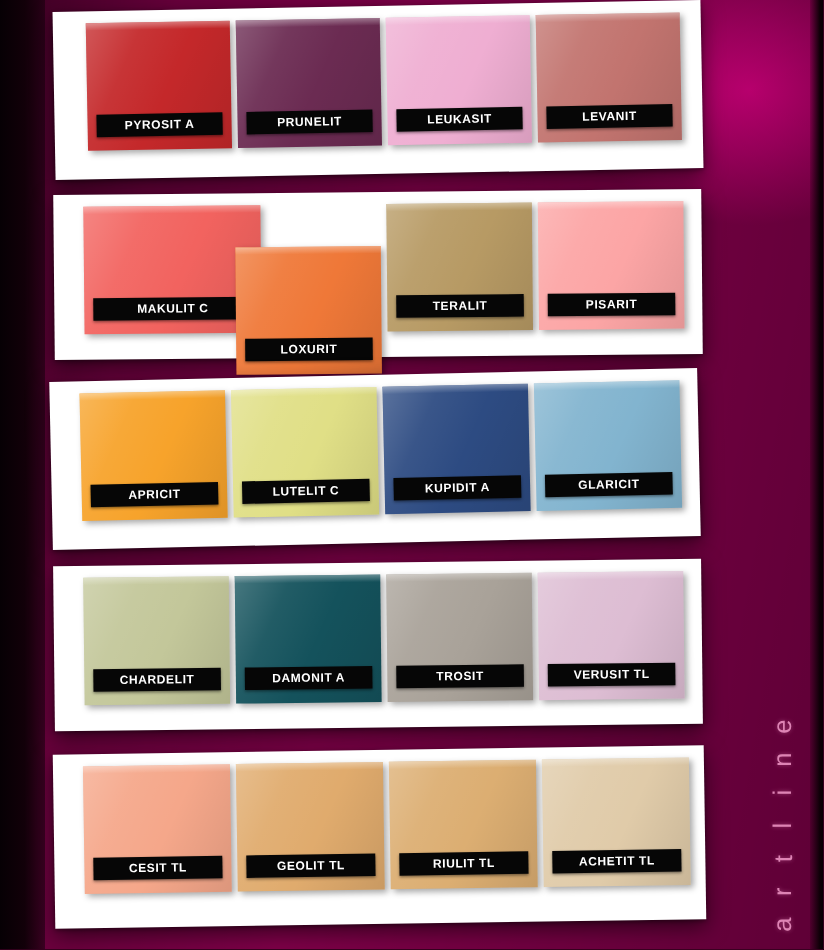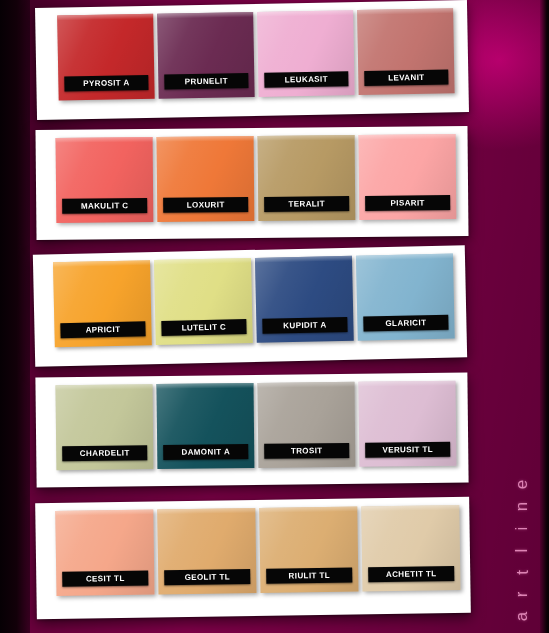--- a/index.html
+++ b/index.html
@@ -189,28 +189,28 @@
           <div class="sheen"></div>
           <div class="tint-top"></div>
           <div class="name-plate">
             <span>LEVANIT</span>
           </div>
         </div>
       </div>
     </div>
   <div class="strip" id="strip-1">
       <div class="strip-inner">
-        <div class="swatch" style="left: 20px; width: 97px; background: rgb(242, 99, 95);">
+        <div class="swatch" style="left: 20px; width: 97px; background: rgb(242, 99, 95); padding-left: 21px;">
           <div class="sheen"></div>
           <div class="tint-top"></div>
           <div class="name-plate">
             <span>MAKULIT C</span>
           </div>
         </div>
-        <div class="swatch" style="left: 121px; width: 97px; background: rgb(239, 120, 56);">
+        <div class="swatch" style="left: 121px; width: 97px; background: rgb(239, 120, 56); margin-top: 28px;">
           <div class="sheen"></div>
           <div class="tint-top"></div>
           <div class="name-plate">
             <span>LOXURIT</span>
           </div>
         </div>
         <div class="swatch" style="left: 222px; width: 97px; background: rgb(183, 154, 100);">
           <div class="sheen"></div>
           <div class="tint-top"></div>
           <div class="name-plate">

